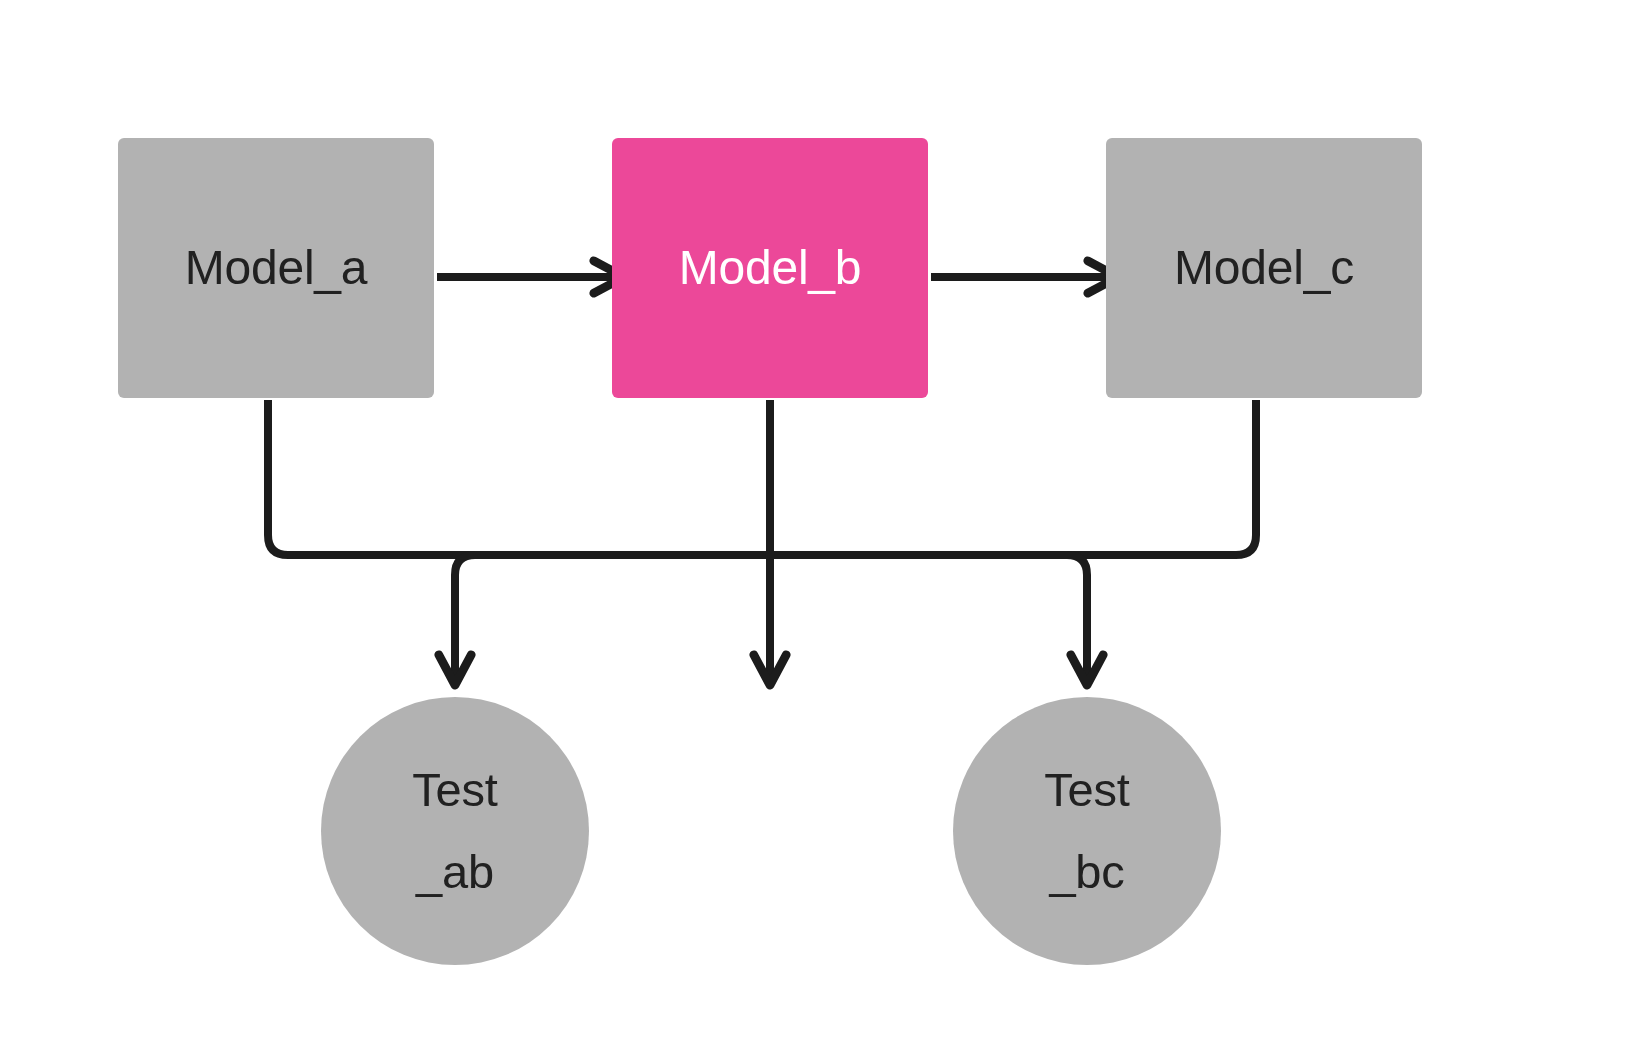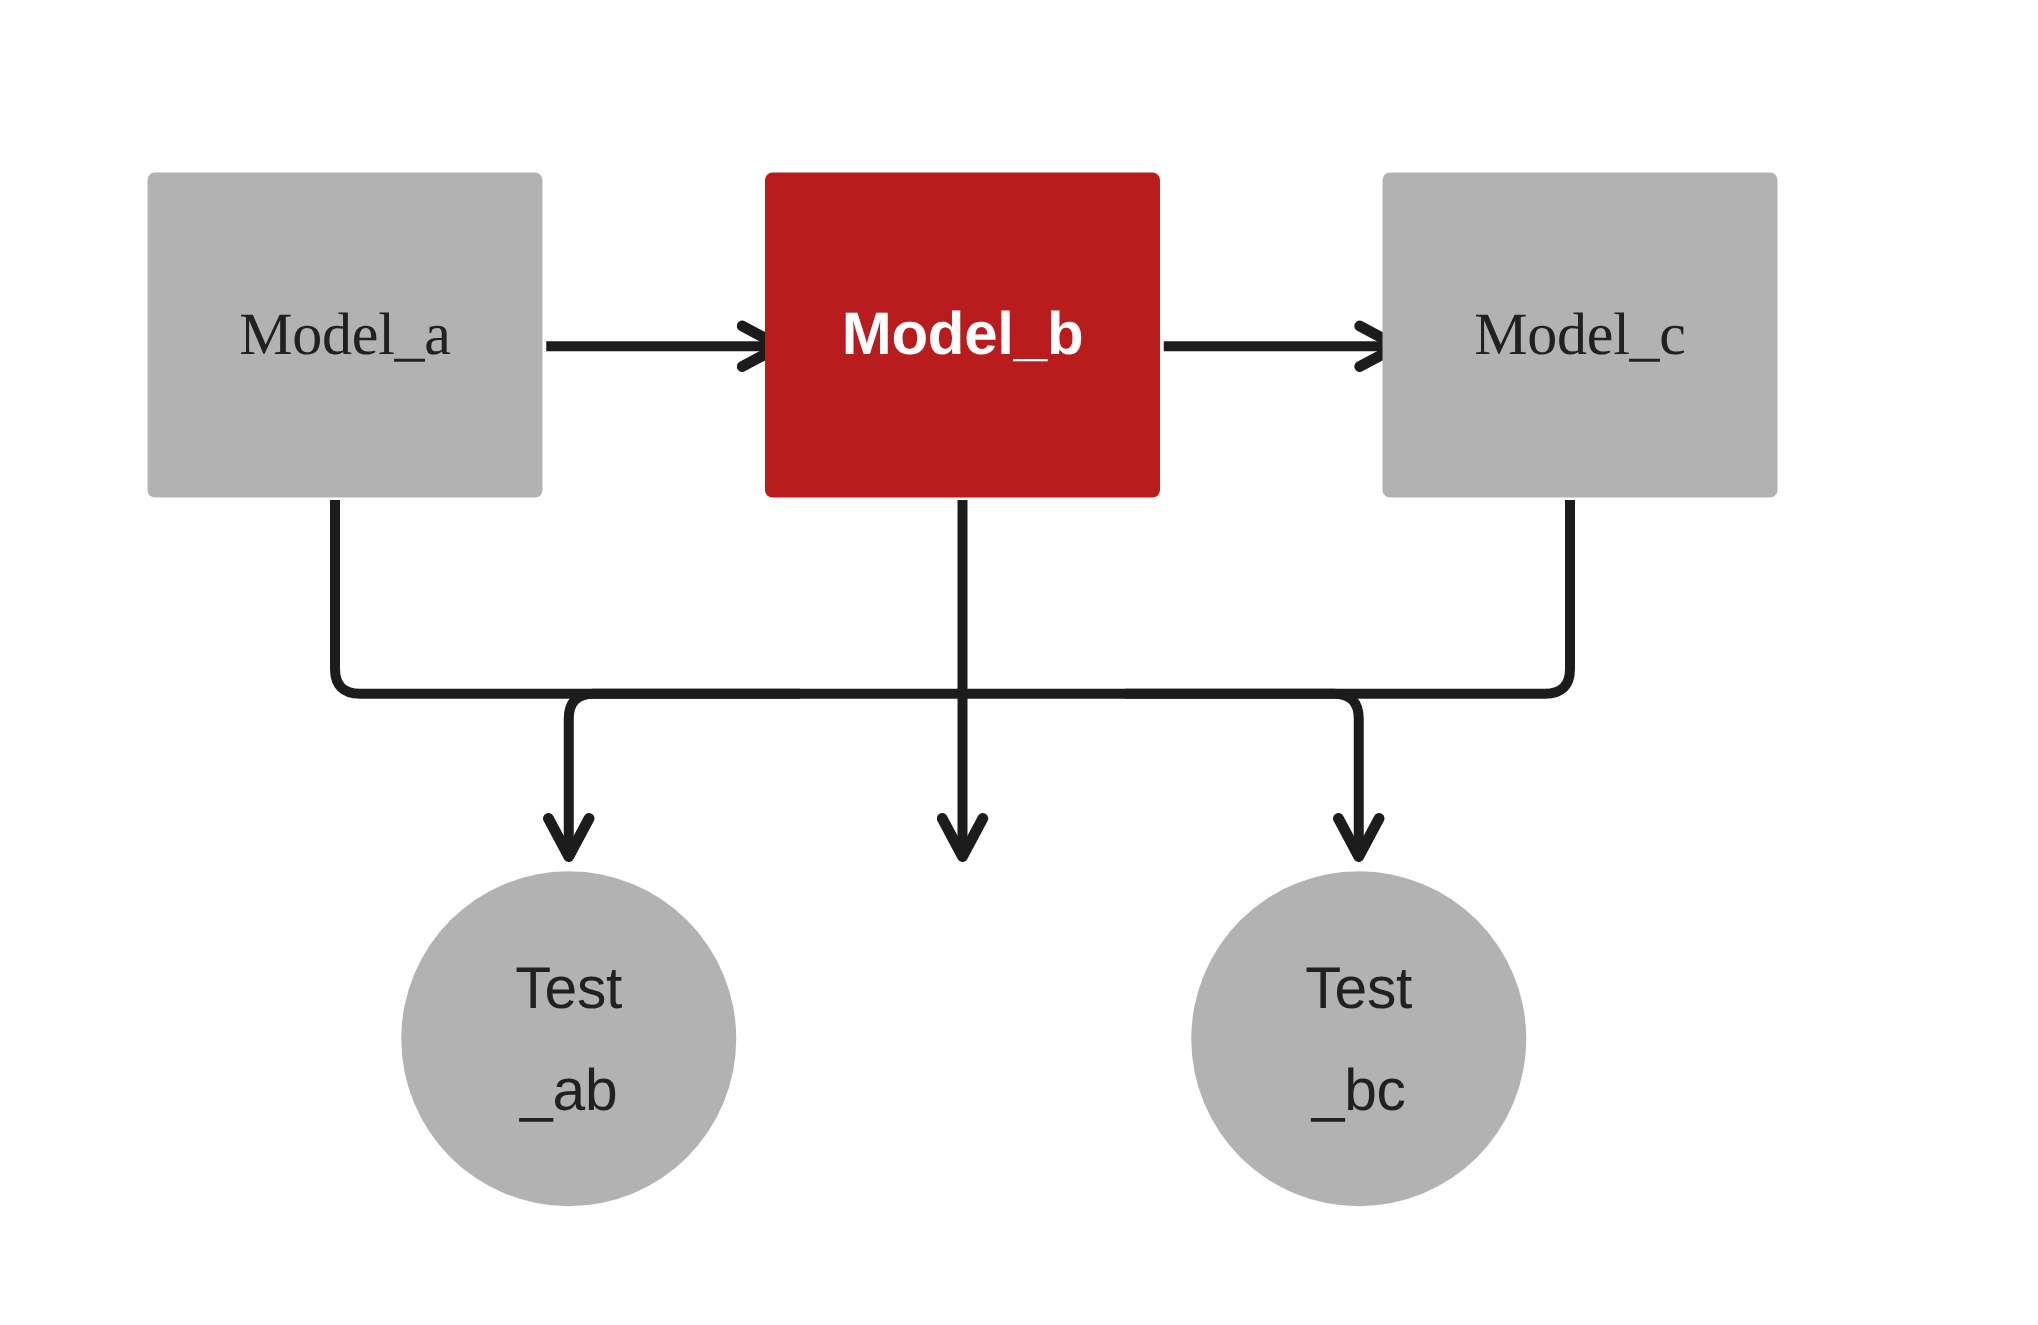--- a/index.html
+++ b/index.html
@@ -59,22 +59,22 @@
   }
   .model-node .node-label {
     font-size: 48px;
     line-height: 56px;
     font-family: "Liberation Sans", sans-serif;
     letter-spacing: -0.2px;
     white-space: nowrap;
   }
 
   .model-node.is-gray { background: #b2b2b2; }
-  .model-node.is-gray .node-label { color: #212121; font-family: Liberation Serif, serif; }
-  .model-node.is-blue { background: #b91c1c; font-weight: bold; }
+  .model-node.is-gray .node-label { color: #212121; }
+  .model-node.is-blue { background: #ec4899; }
   .model-node.is-blue .node-label { color: #ffffff; }
 
   #node-model-a { left: 118px; top: 138px; }
   #node-model-b { left: 612px; top: 138px; }
   #node-model-c { left: 1106px; top: 138px; }
 
   
   .test-node {
     position: absolute;
     width: 268px;

